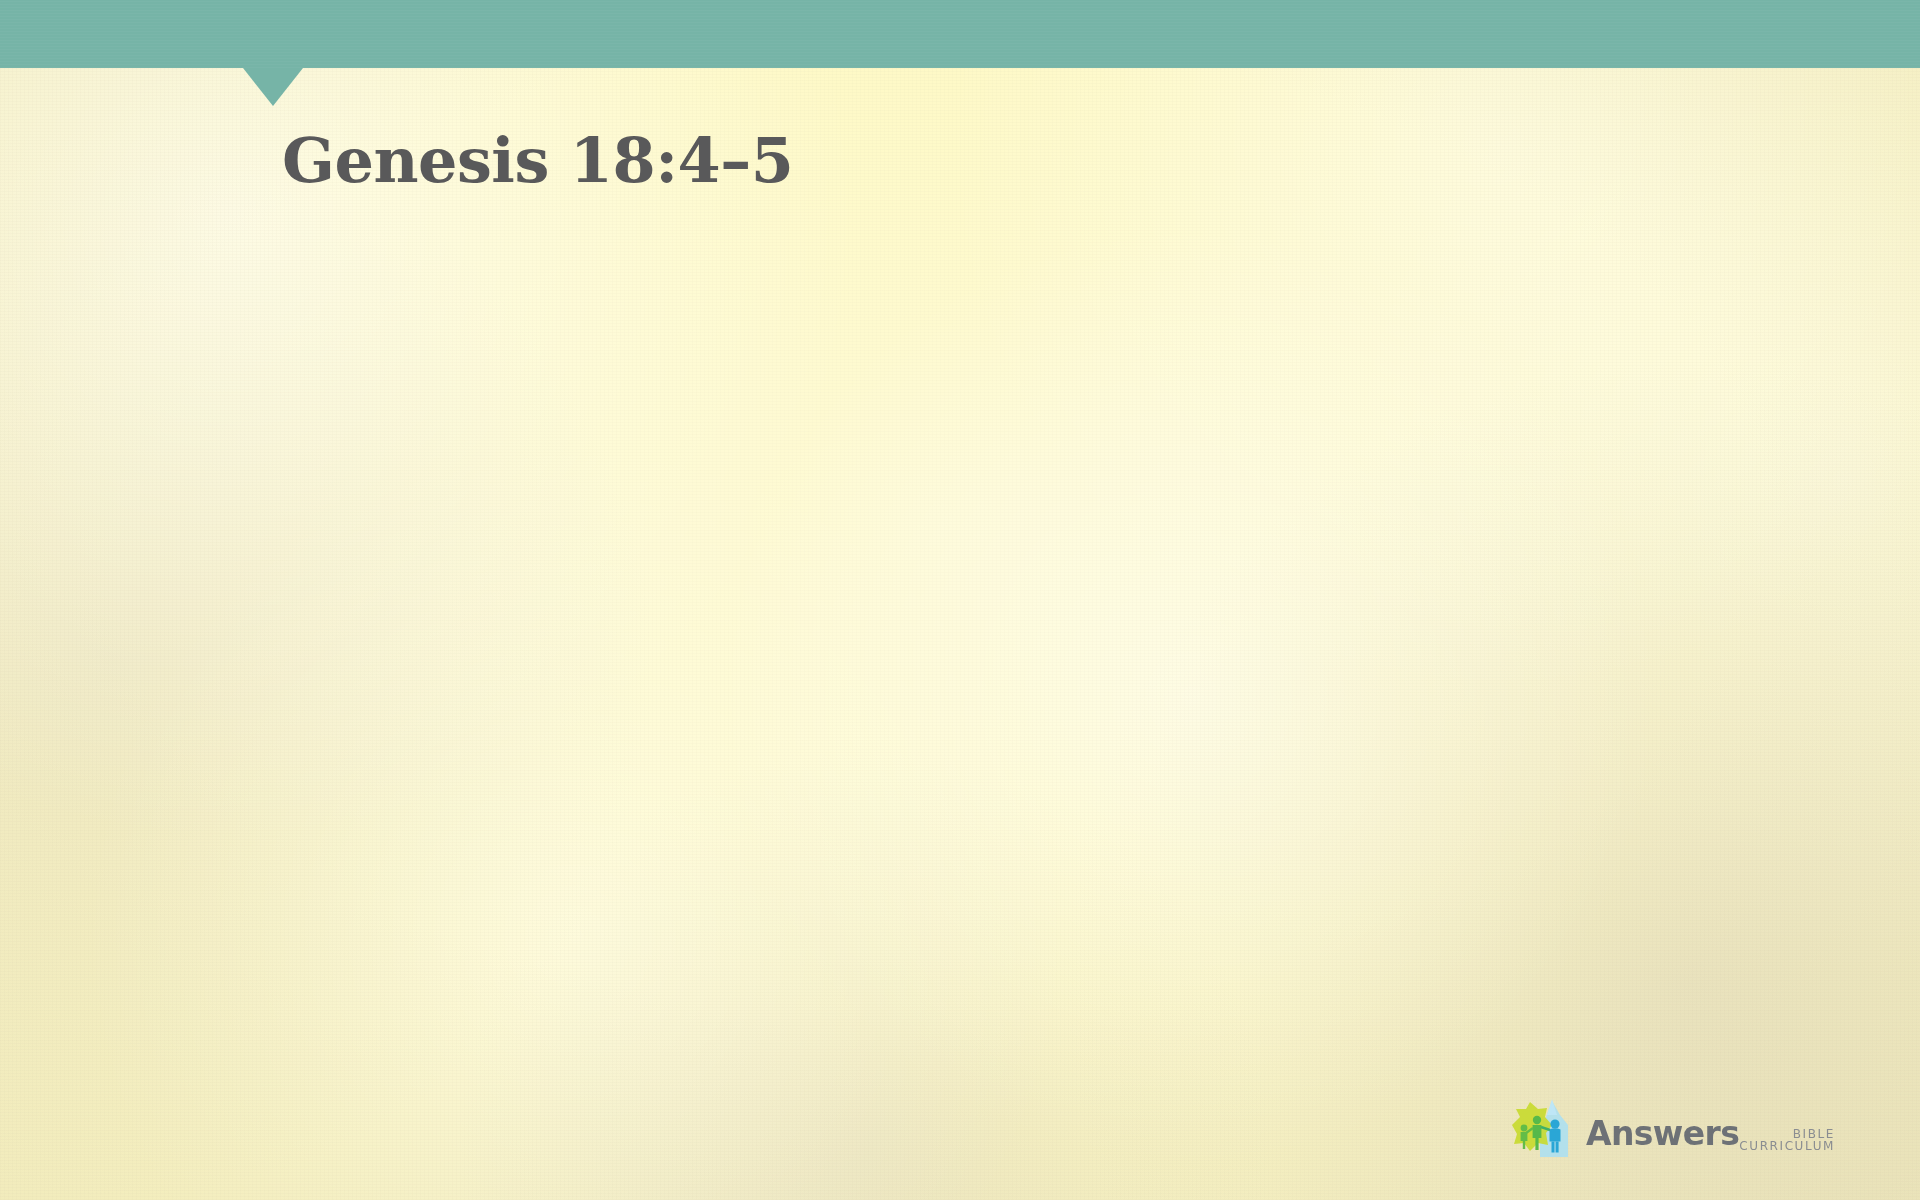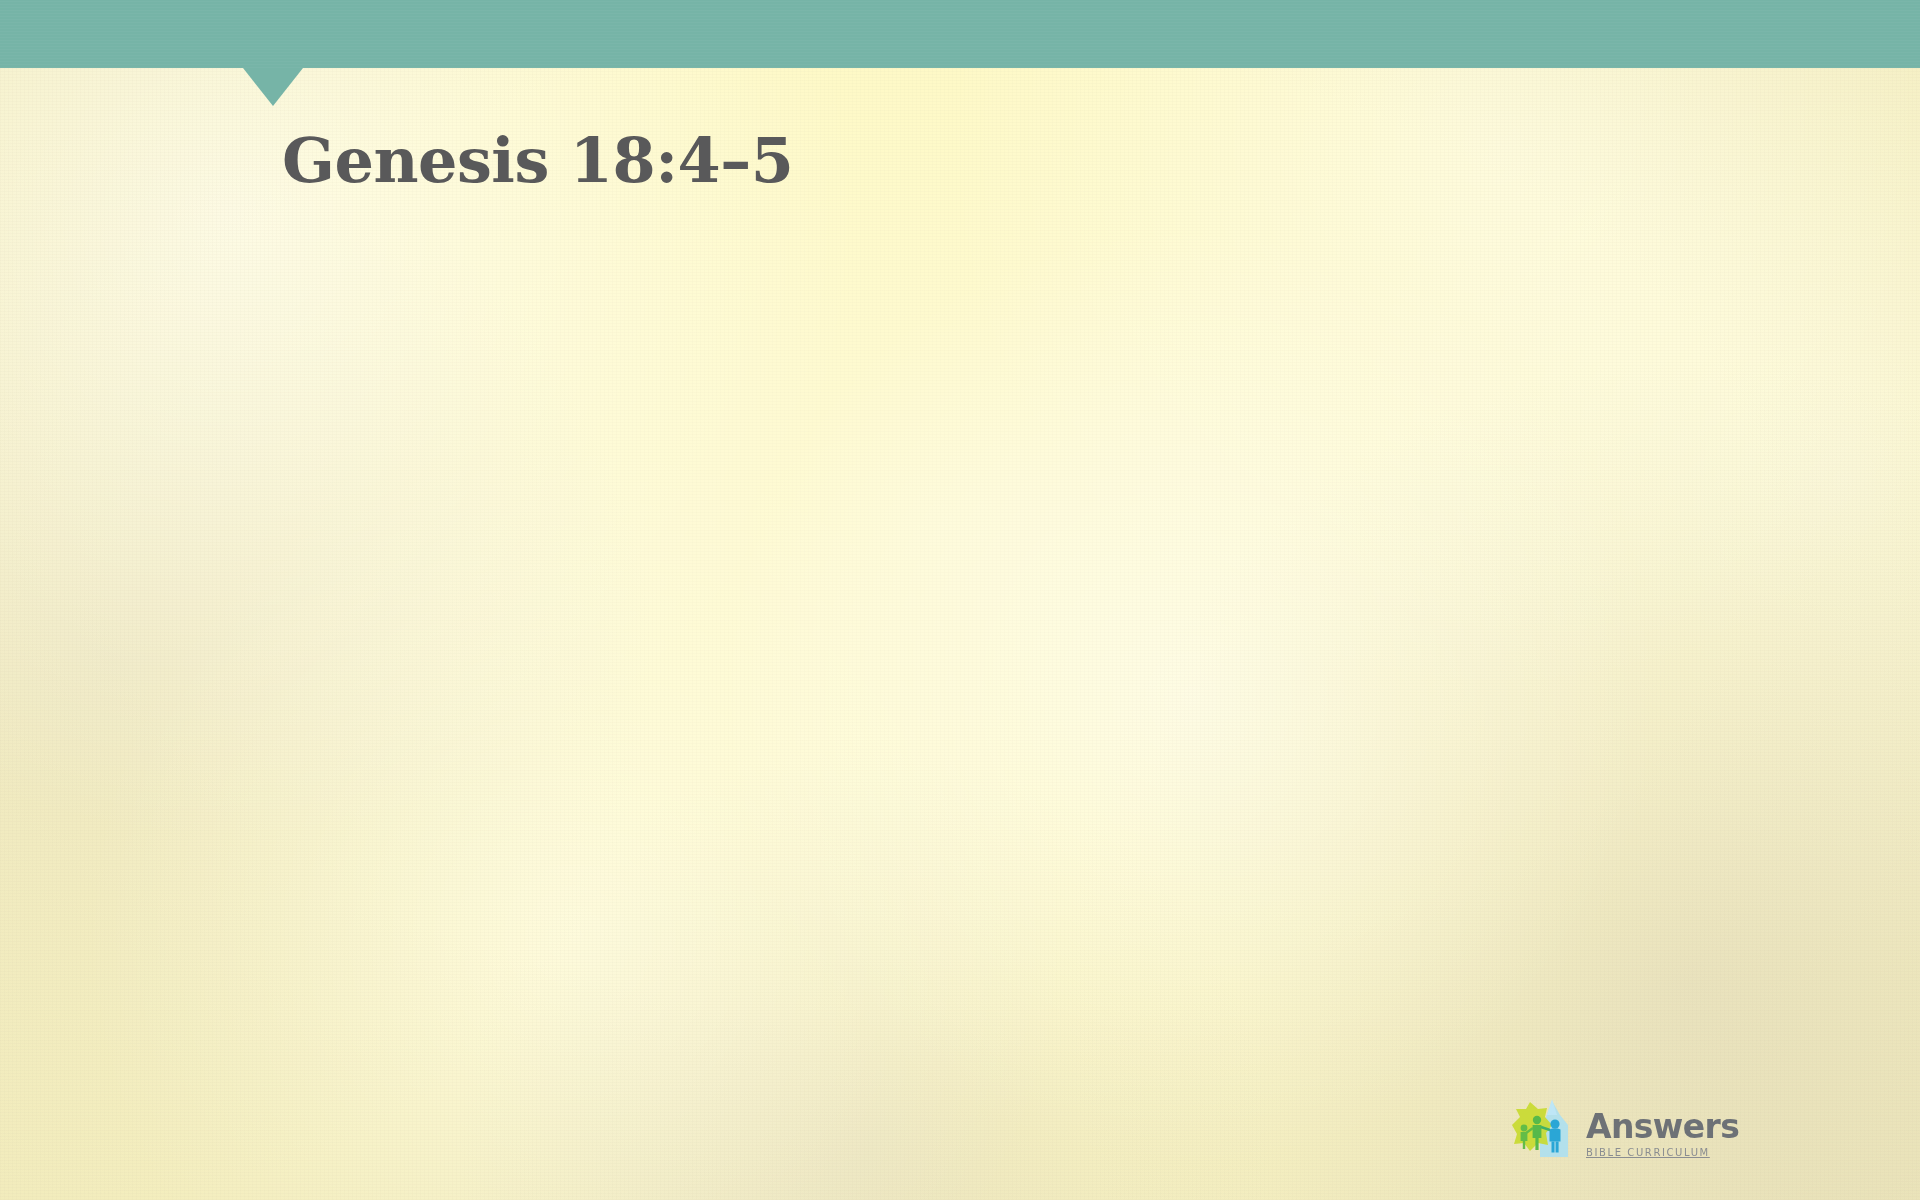--- a/index.html
+++ b/index.html
@@ -139,41 +139,40 @@
     gap: 8px;
   }
   .logo-mark {
     position: relative;
     width: 72px;
     height: 72px;
     flex: 0 0 72px;
   }
   .logo-word {
     display: flex;
-    flex-direction: column;
     justify-content: center;
     padding-top: 6px;
+    text-align: right;
   }
   .logo-name {
     font-family: "DejaVu Sans", sans-serif;
     font-weight: bold;
     font-size: 33px;
     line-height: 1;
     color: #6d7176;
     letter-spacing: -0.6px;
   }
   .logo-sub {
     font-family: "DejaVu Sans", sans-serif;
     font-weight: normal;
-    font-size: 10px;
+    font-size: 12px;
     line-height: 1;
     letter-spacing: 1.6px;
     color: #8a8d91;
-    margin-top: 5px;
-    text-decoration: underline;
+    margin-top: 11px;
   }
 </style>
 </head>
 <body>
 
 <div id="slide">
 
   <div class="paper-tex"></div>
   <div class="paper-grain"></div>
   <div class="paper-vignette"></div>

